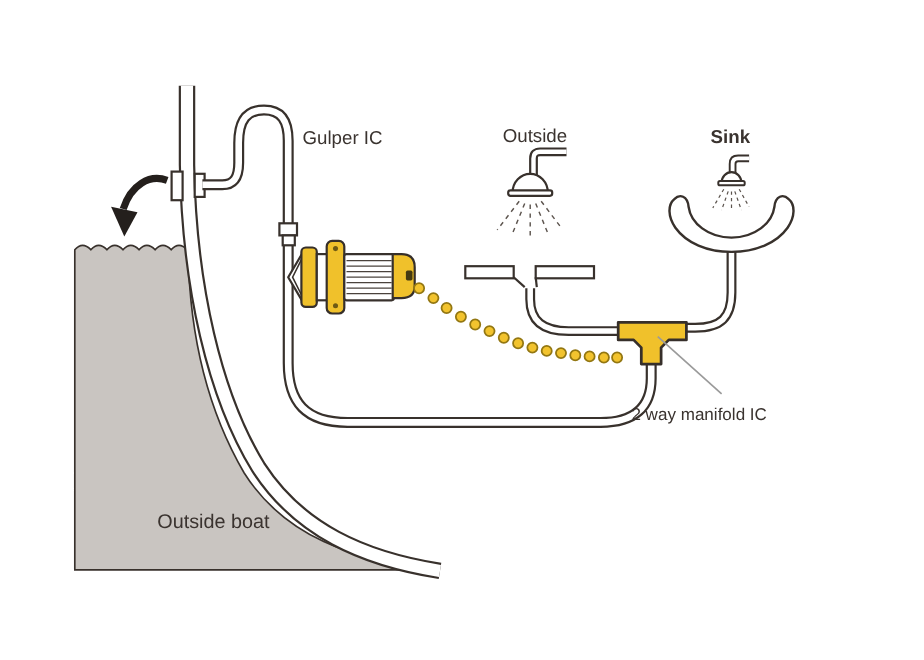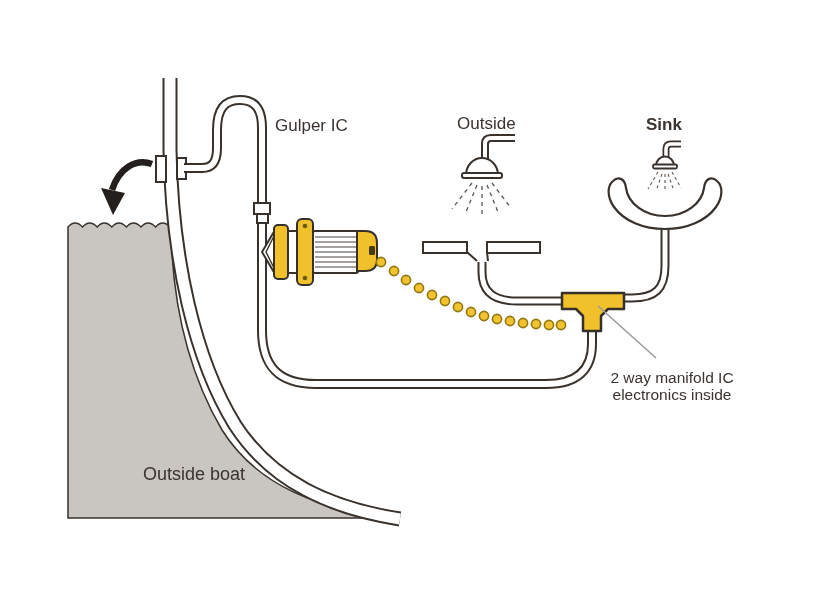--- a/index.html
+++ b/index.html
@@ -14,21 +14,21 @@
   .label{
     position:absolute;
     color:#3a332f;
     font-size:17px;
     white-space:nowrap;
   }
   .label.big{font-size:18px;}
   .annotation{
     position:absolute;
     left:574px;top:370px;width:196px;
-    text-align:center;
+    text-align:left;
     color:#3a332f;
     font-size:15.5px;
     line-height:16.5px;
   }
 </style>
 </head>
 <body>
 
 <div id="canvas">
 
@@ -170,16 +170,15 @@
 
   </svg>
 
   <div class="label" style="left:275px;top:116px;">Gulper IC</div>
   <div class="label" style="left:457px;top:114px;">Outside</div>
   <div class="label" style="left:646px;top:115px;font-weight:bold;">Sink</div>
   <div class="label big" style="left:143px;top:464px;text-align:center;">Outside boat</div>
 
   <div class="annotation">
     <div>2 way manifold IC</div>
-    <div>electronics inside</div>
   </div>
 
 </div>
 
 </body></html>

